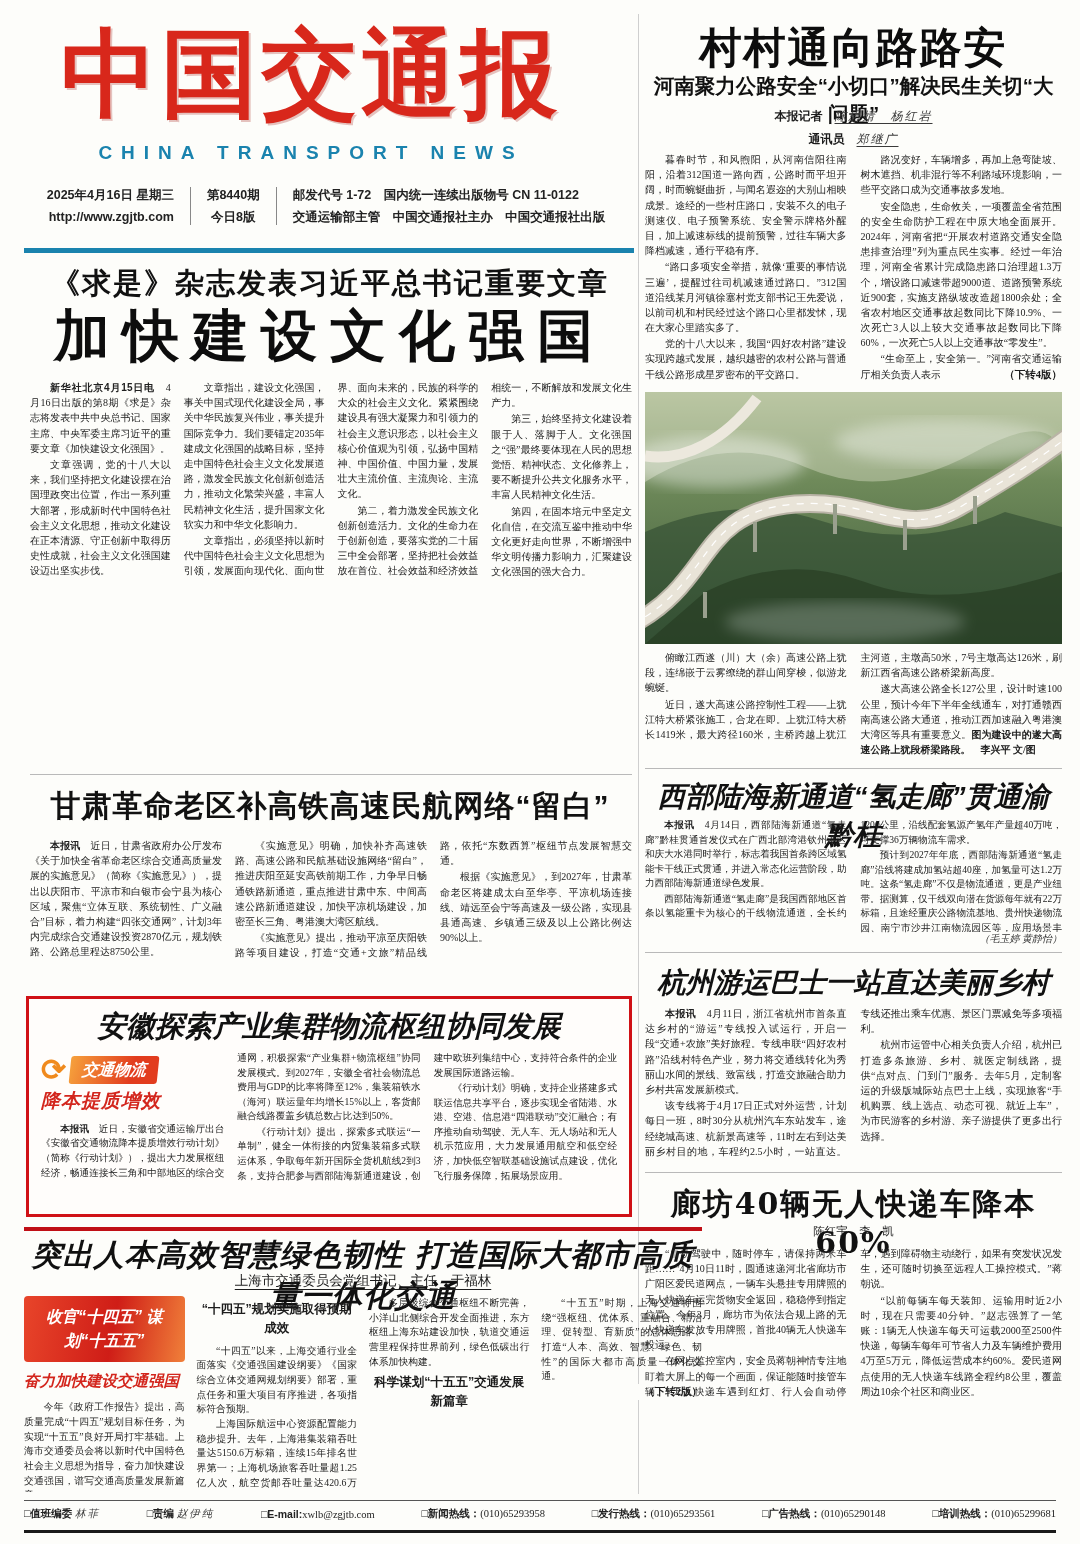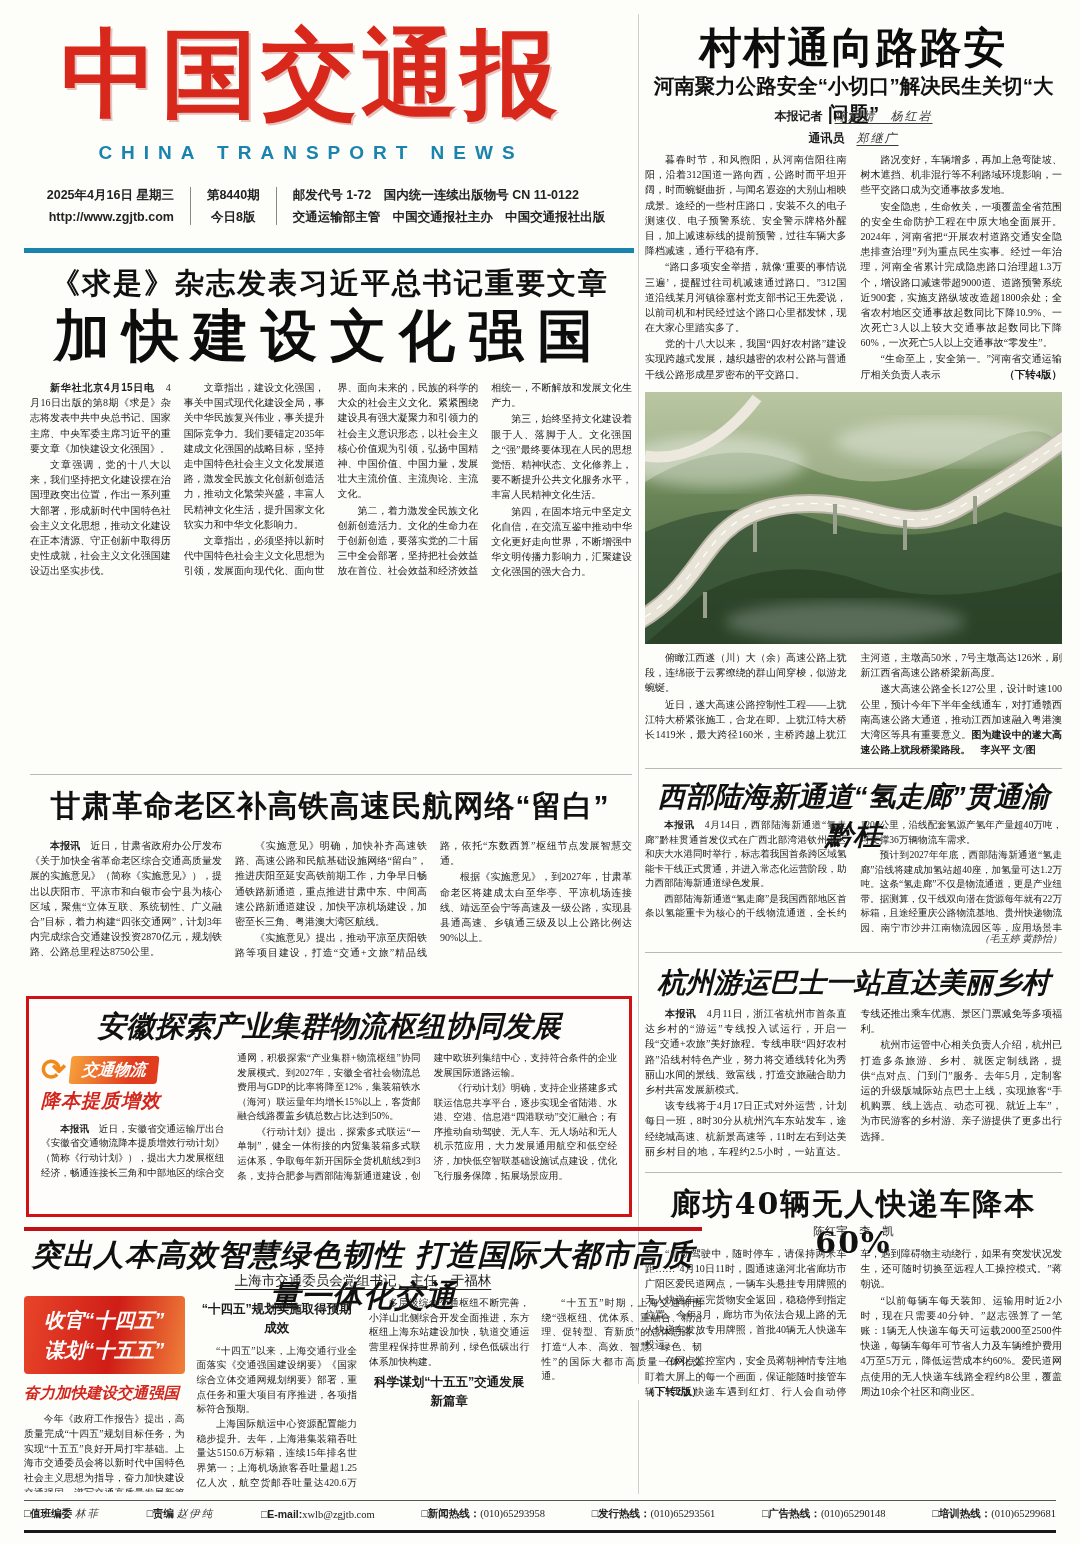--- a/index.html
+++ b/index.html
@@ -36,21 +36,21 @@
   .kai     { font-family:"DejaVu Serif", serif; font-weight:700; }
 
   
   .body-cols { overflow:hidden; font-size:10px; line-height:1.52; color:#212121; }
   .c4 { column-count:4; column-gap:13px; }
   .c3 { column-count:3; column-gap:13px; }
   .c2 { column-count:2; column-gap:14px; }
   .body-cols p { text-indent:2em; text-align:justify; margin-bottom:1px; }
   .lead-b { font-weight:bold; font-family:"Liberation Sans", sans-serif; }
   .byline { font-size:12px; }
-  .byline b { font-family:Liberation Sans, sans-serif; }
+  .byline b { font-family:Liberation Mono, monospace; }
   .scriptname { font-style:italic; color:#3a3a3a; text-decoration:underline;
                 text-underline-offset:3px; letter-spacing:2px; }
   .cont { font-weight:bold; font-size:10.5px; background:#fdfdfa; padding-left:6px; }
   .credit-i { font-style:italic; color:#333; }
 
   
   .redbox { border:3px solid #d01116; background:#fffdfb; padding:6px 12px 8px; }
   .logo-wrap { width:160px; margin:4px 0 6px; }
   .logo-top { display:flex; align-items:center; gap:4px; }
   .logo-arrows { color:#f08a1d; font-size:30px; font-weight:bold; line-height:1; }
@@ -63,21 +63,21 @@
   
   .red-rule { background:#c00f16; height:4px; }
   .sh-head { font-family:"DejaVu Serif", serif; font-style:italic; font-weight:900;
              font-size:30px; letter-spacing:1px; color:#101010; }
   .sh-author { font-size:13.5px; font-family:"DejaVu Serif", serif;
                text-decoration:underline; text-underline-offset:4px; }
   .sh-grid { display:grid; grid-template-columns:repeat(4,1fr); gap:12px;
              font-size:9.8px; line-height:1.5; overflow:hidden; }
   .sh-grid p { text-indent:2em; text-align:justify; }
   .banner { background:linear-gradient(100deg,#e8452a,#cf1d17 55%,#f0803a);
-            color:#fff; font-weight:800; font-style:italic; font-size:20px;
+            color:#fff; font-weight:800; font-style:italic; font-size:16px;
             text-align:center; padding:9px 18px; border-radius:4px;
             font-family:"Liberation Sans",sans-serif; }
   .banner2 { color:#d3261d; font-weight:800; font-style:italic; font-size:15.5px;
              margin:7px 0 8px; font-family:"Liberation Sans",sans-serif;}
   .subhead { font-weight:bold; font-size:12.5px; text-align:center; margin:4px 0 6px;
              text-indent:0 !important; font-family:"Liberation Sans",sans-serif; }
 
   
   .footer { display:flex; justify-content:space-between; align-items:center;
             font-size:10.5px; color:#222; }

